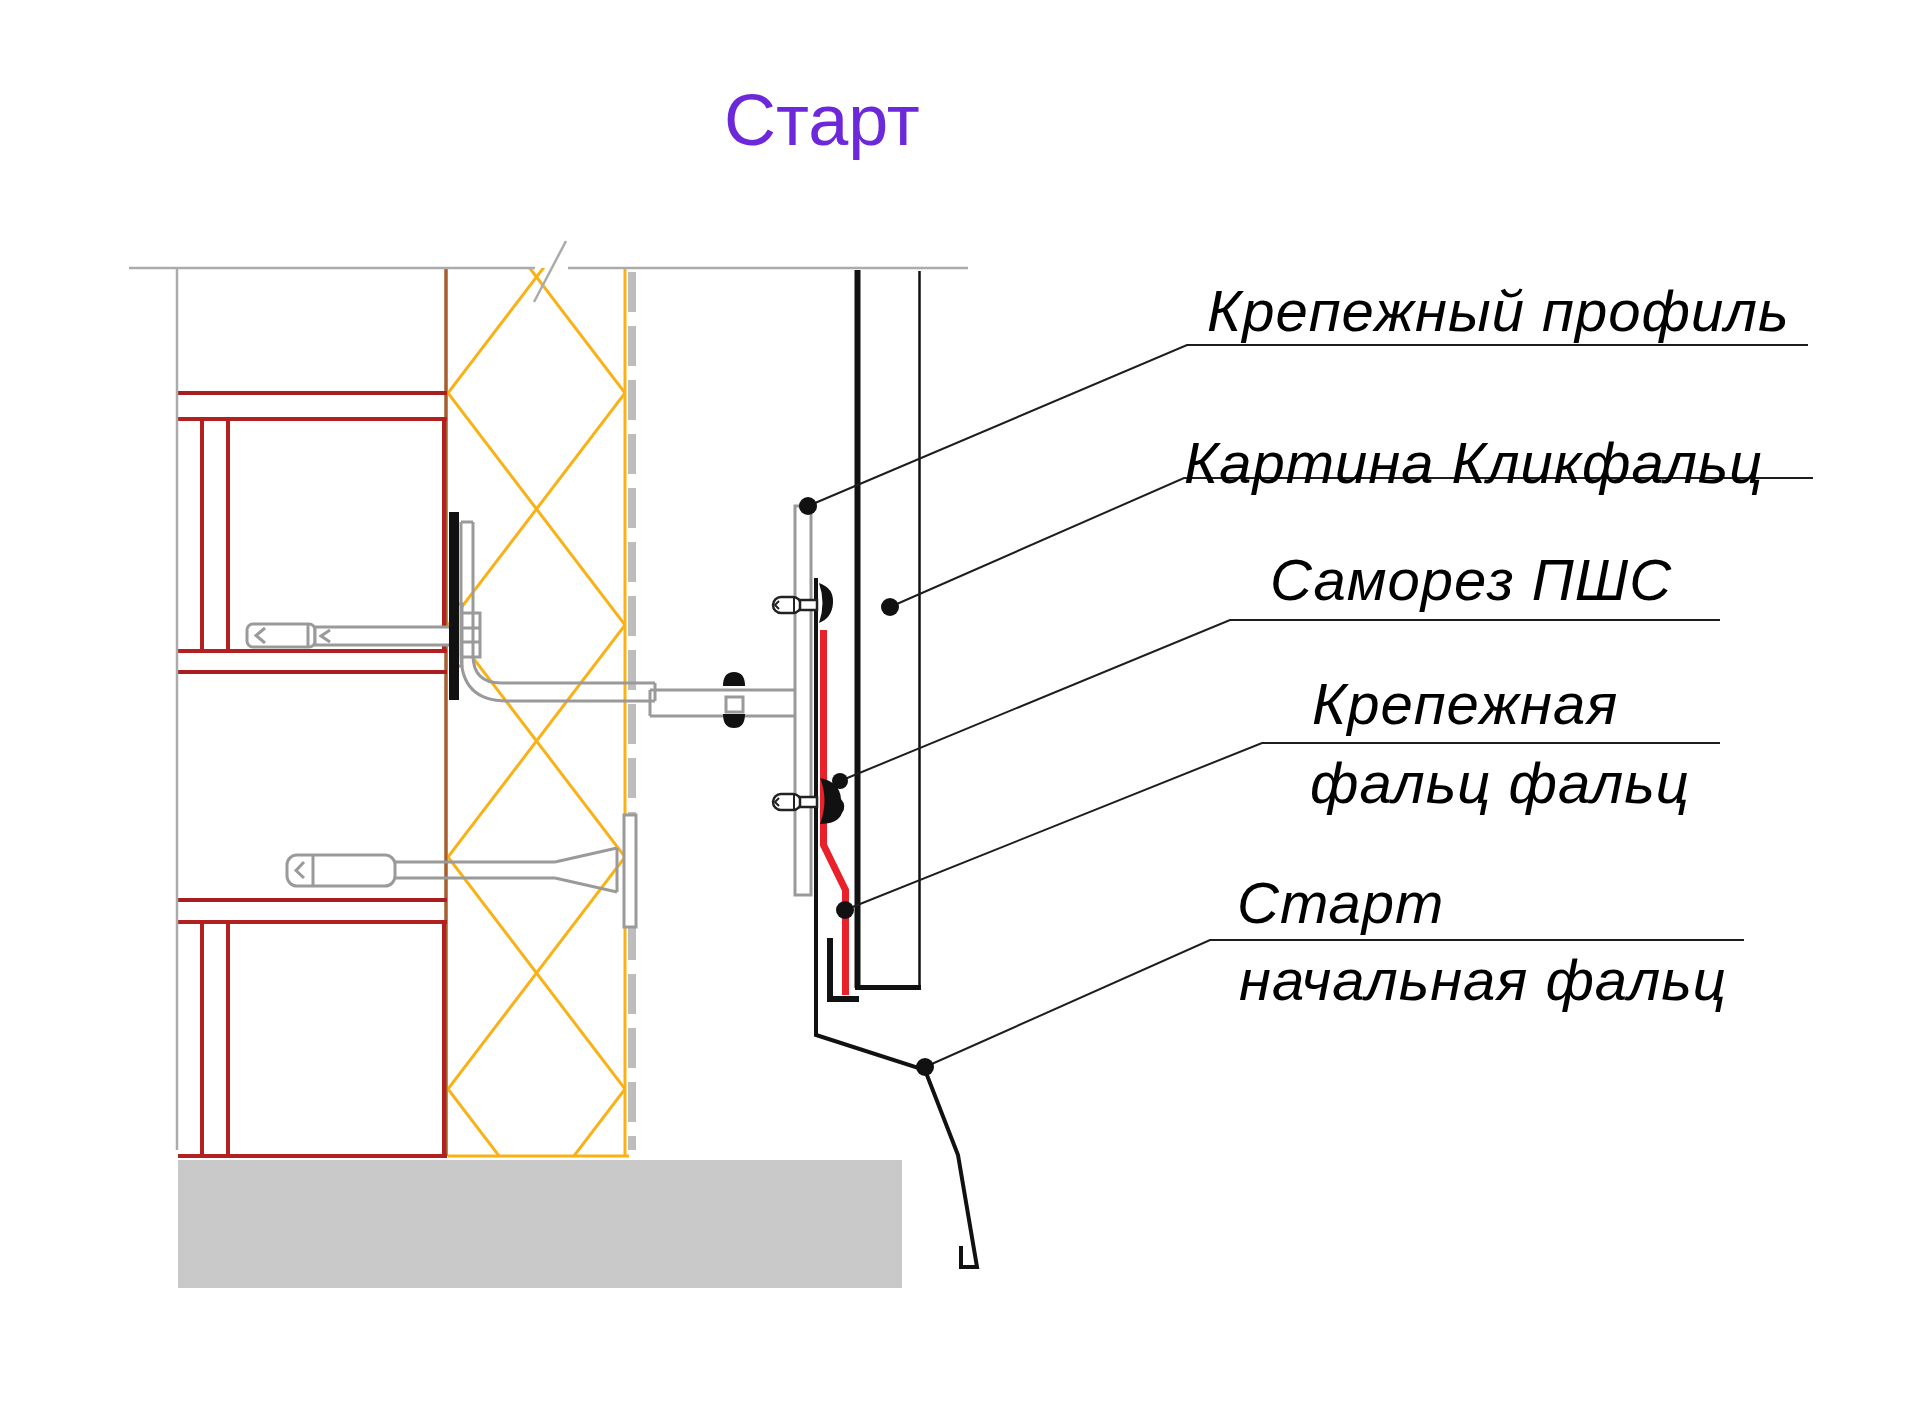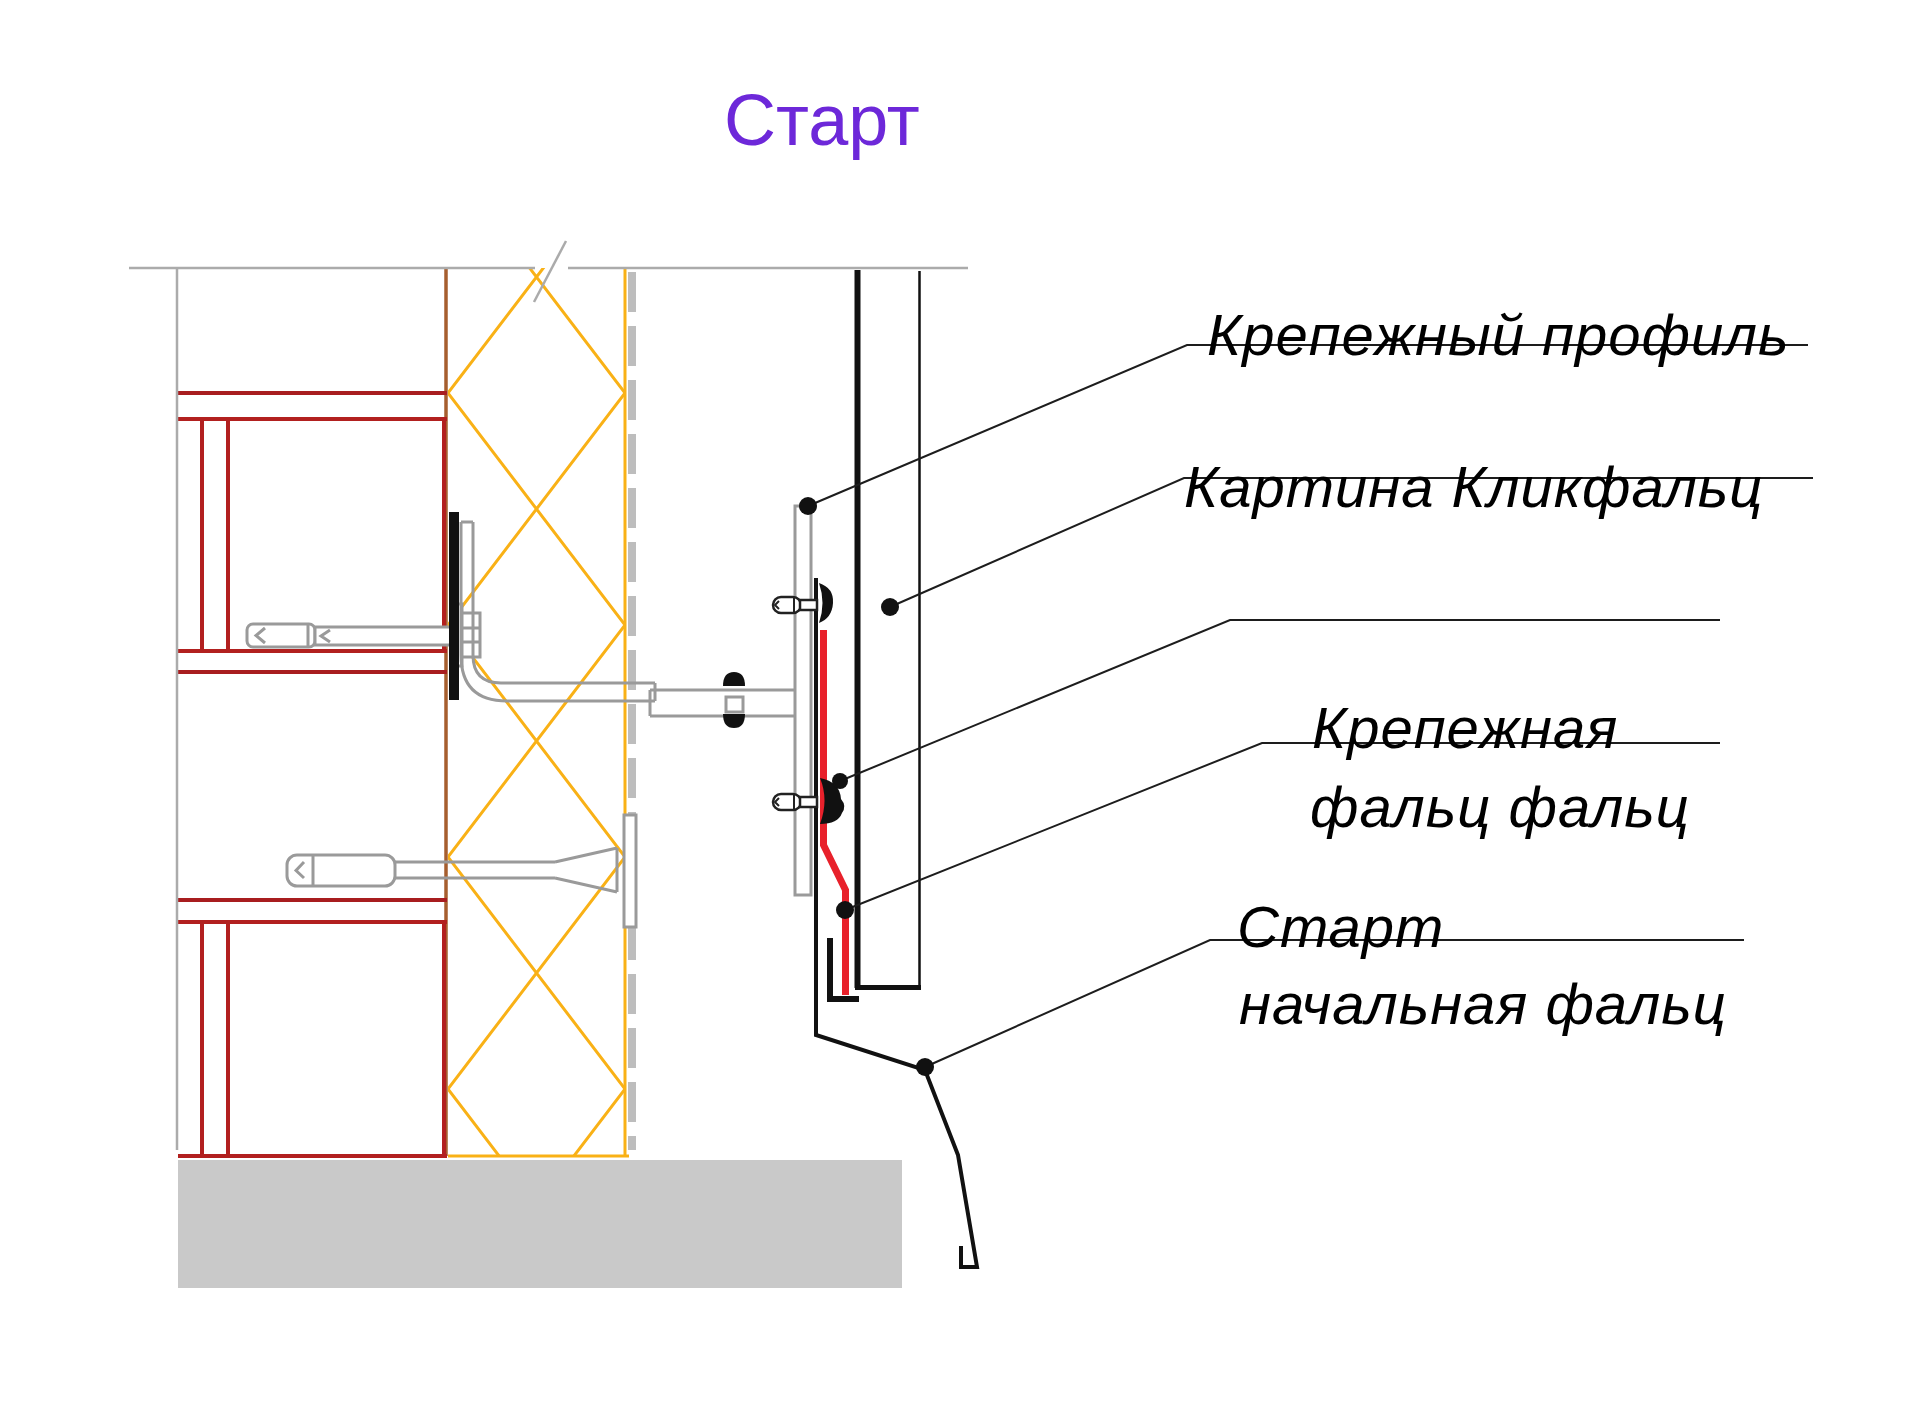--- a/index.html
+++ b/index.html
@@ -6,21 +6,21 @@
     --framing:#A81D1F; --brown:#A65E2E; --yellow:#F9B116; --membrane:#BDBDBD;
     --metal:#9A9A9A; --panel:#111111; --clamp:#E8212B; --concrete:#C9C9C9;
   }
   html,body{margin:0;padding:0;background:#fff;}
   .stage{position:relative;width:1920px;height:1403px;background:#fff;overflow:hidden;
          font-family:"Liberation Sans",sans-serif;}
   .stage svg{position:absolute;left:0;top:0;}
   .title{position:absolute;left:724px;top:84px;font:400 72px/72px "Liberation Sans",sans-serif;
          color:#6d28d9;white-space:nowrap;}
   .lbl{position:absolute;font:italic 400 58px/58px "Liberation Sans",sans-serif;
-       color:#000;white-space:nowrap;letter-spacing:1px;margin-top:24px;}
+       color:#000;white-space:nowrap;letter-spacing:1px;}
   
   .s-light{stroke:#ABABAB;stroke-width:2.5;fill:none;}
   .s-red{stroke:var(--framing);stroke-width:4;fill:none;}
   .s-redbox{stroke:#B2201F;stroke-width:4;fill:none;}
   .s-brown{stroke:var(--brown);stroke-width:3.5;fill:none;}
   .s-yellow{stroke:var(--yellow);stroke-width:3;fill:none;}
   .s-membrane{stroke:var(--membrane);stroke-width:8;fill:none;stroke-dasharray:40 14;}
   .s-gray{stroke:var(--metal);stroke-width:3;fill:none;}
   .s-gray-w{stroke:var(--metal);stroke-width:3;fill:#fff;}
   .s-panel6{stroke:var(--panel);stroke-width:6;fill:none;}
@@ -138,20 +138,21 @@
       <circle cx="925" cy="1067" r="9" class="f-black"></circle>
     </g>
   </svg>
 
   <div class="title">Старт</div>
 
   <div class="lbl" style="left:1207px;top:282px">Крепежный профиль</div>
 
   <div class="lbl" style="left:1184px;top:434px">Картина Кликфальц</div>
 
+  <div class="lbl" style="left:1270px;top:551px">Саморез ПШС</div>
 
   <div>
     <div class="lbl" style="left:1312px;top:675px">Крепежная</div>
     <div class="lbl" style="left:1310px;top:754px">фальц фальц</div>
   </div>
 
   <div>
     <div class="lbl" style="left:1237px;top:874px">Старт</div>
     <div class="lbl" style="left:1239px;top:951px">начальная фальц</div>
   </div>

